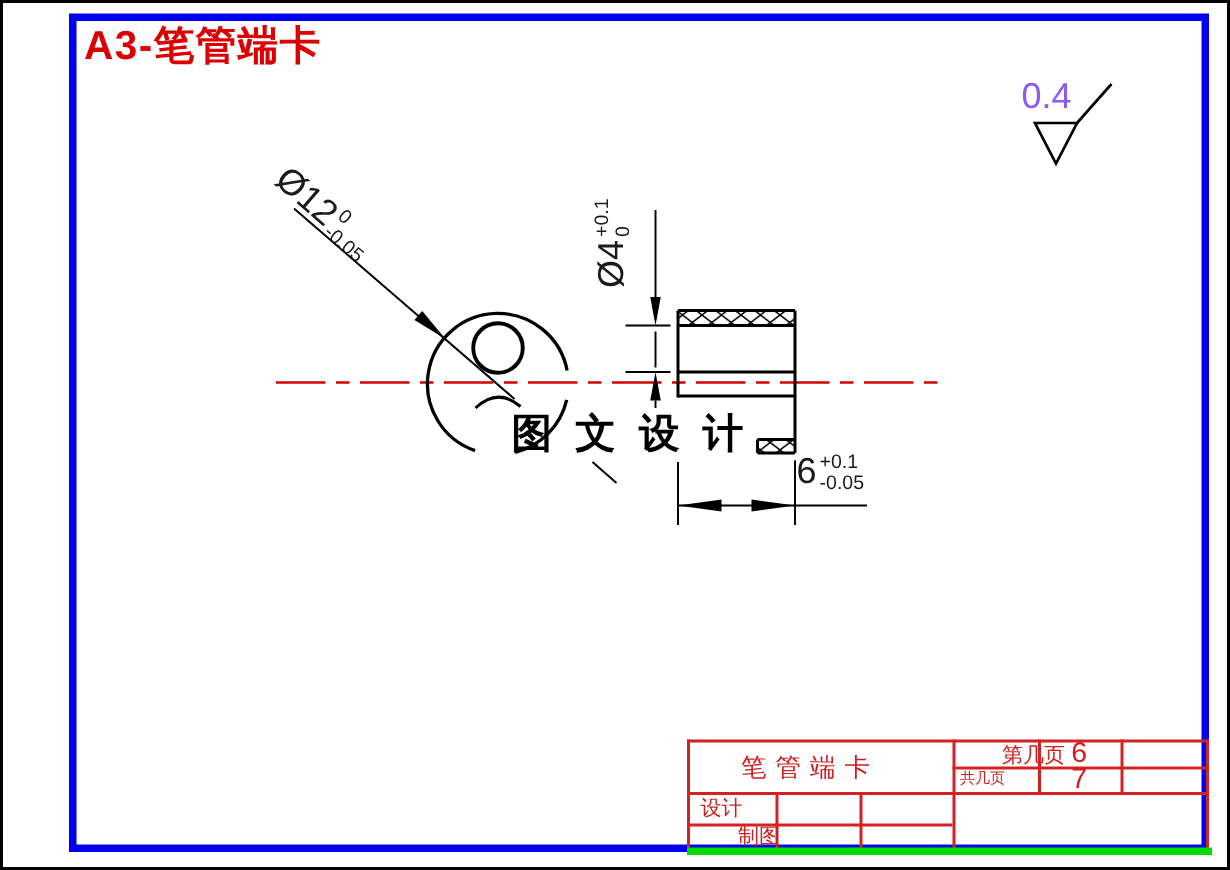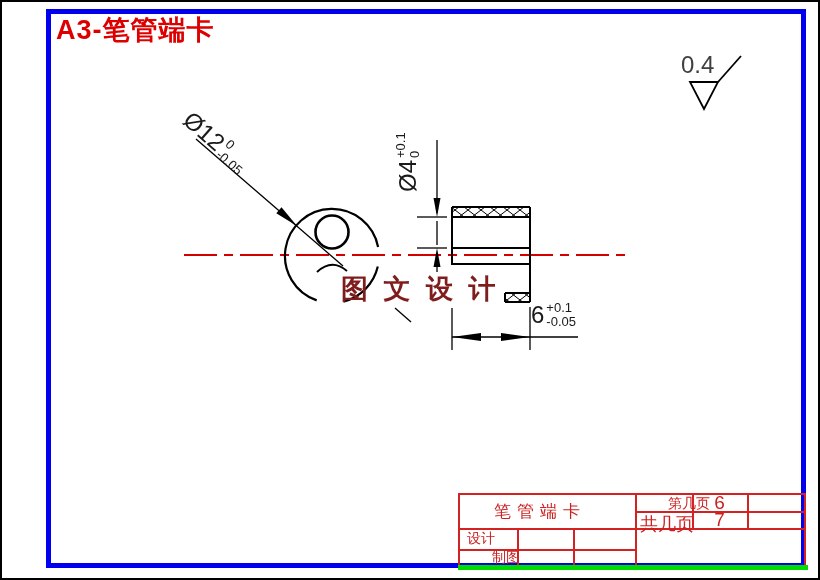--- a/index.html
+++ b/index.html
@@ -18,33 +18,33 @@
   }
   svg.draw { position:absolute; left:0; top:0; }
 
   
   .dim { position:absolute; display:flex; align-items:center; color:#1a1a1a; white-space:nowrap; }
   .dim-main { font-size:24px; line-height:1; font-weight:400; }
   .tol { display:flex; flex-direction:column; justify-content:center; font-size:13px; line-height:1.1; margin-left:2px; }
   .dim-dia12 { left:196px; top:106px; transform:rotate(41deg); transform-origin:0 0; }
   .dim-dia4  { left:394px; top:192px; transform:rotate(-90deg); transform-origin:0 0; }
   .dim-len10 { left:531px; top:301px; }
-  .rough-value { position:absolute; left:681px; top:51px; font-size:24px; color:#404040; }
+  .rough-value { position:absolute; left:681px; top:51px; font-size:24px; color:#8b5cf6; }
 
   .watermark {
     position:absolute; left:341px; top:271px; font-size:27px; font-weight:bold;
-    color:#7f1d1d; letter-spacing:4px; white-space:nowrap;
+    color:#000000; letter-spacing:4px; white-space:nowrap;
   }
 
   
   .tb-line { position:absolute; background:#d42222; }
   .tb-text { position:absolute; color:#cc1f1f; white-space:nowrap; }
   .tb-part-name { left:458px; top:500px; width:164px; text-align:center; font-size:17px; letter-spacing:6px; }
   .tb-page-label  { left:668px; top:495px; font-size:14px; }
-  .tb-total-label { left:640px; top:512px; font-size:18px; }
+  .tb-total-label { left:640px; top:512px; font-size:10px; }
   .tb-page-value  { left:692px; top:492px; width:55px; text-align:center; font-size:19px; }
   .tb-total-value { left:692px; top:509px; width:55px; text-align:center; font-size:19px; }
   .tb-design-label { left:467px; top:530px; font-size:14px; }
   .tb-draft-label  { left:492px; top:549px; font-size:14px; }
   .green-strip { position:absolute; left:458px; top:565px; width:350px; height:5px; background:#00dc00; }
 </style>
 </head>
 <body>
 
 <div id="page">

